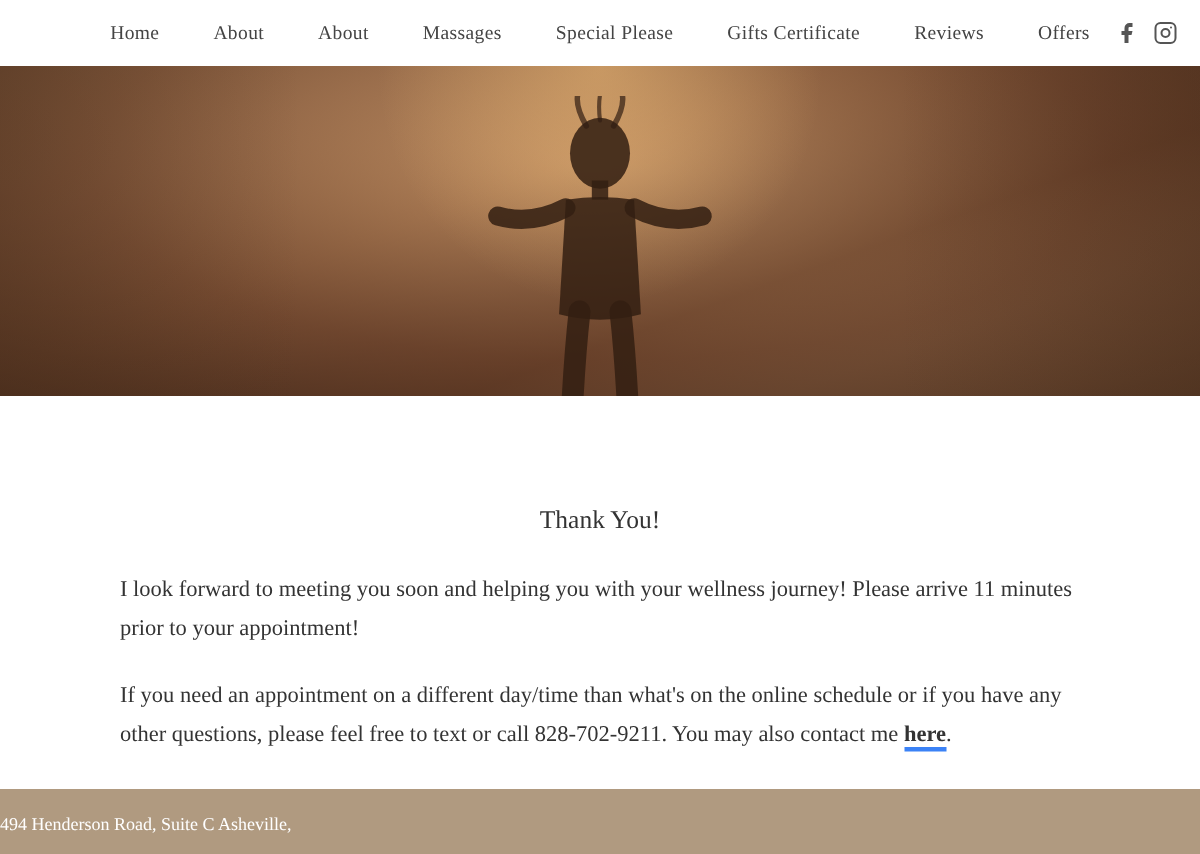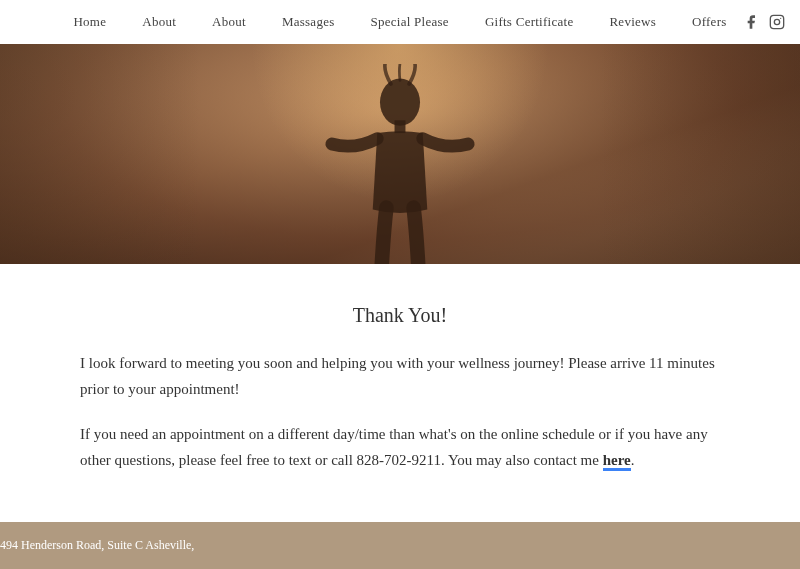--- a/index.html
+++ b/index.html
@@ -112,25 +112,26 @@
     }
 
     
     .content {
       padding: 40px 80px 50px;
       max-width: 800px;
       margin: 0 auto;
     }
     .thank-you-title {
       text-align: center;
-      font-size: 20px;
+      font-size: 17px;
       font-weight: normal;
       color: #333;
       margin-bottom: 24px;
       font-style: normal;
+      margin-top: 33px;
     }
     .content-para {
       font-size: 15px;
       line-height: 1.7;
       color: #333;
       margin-bottom: 20px;
       font-family: Georgia, serif;
     }
     .content-para a {
       color: #333;

